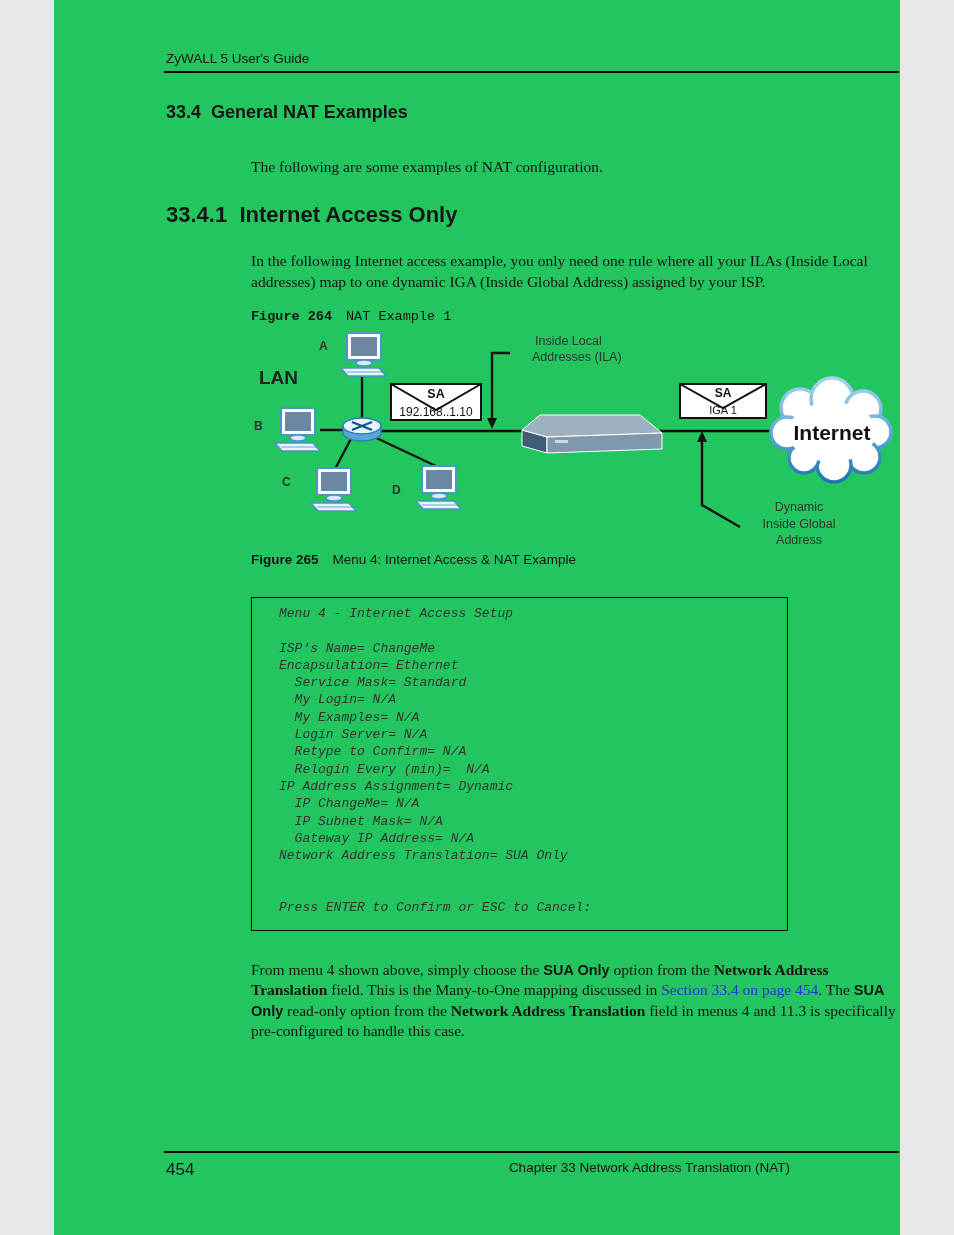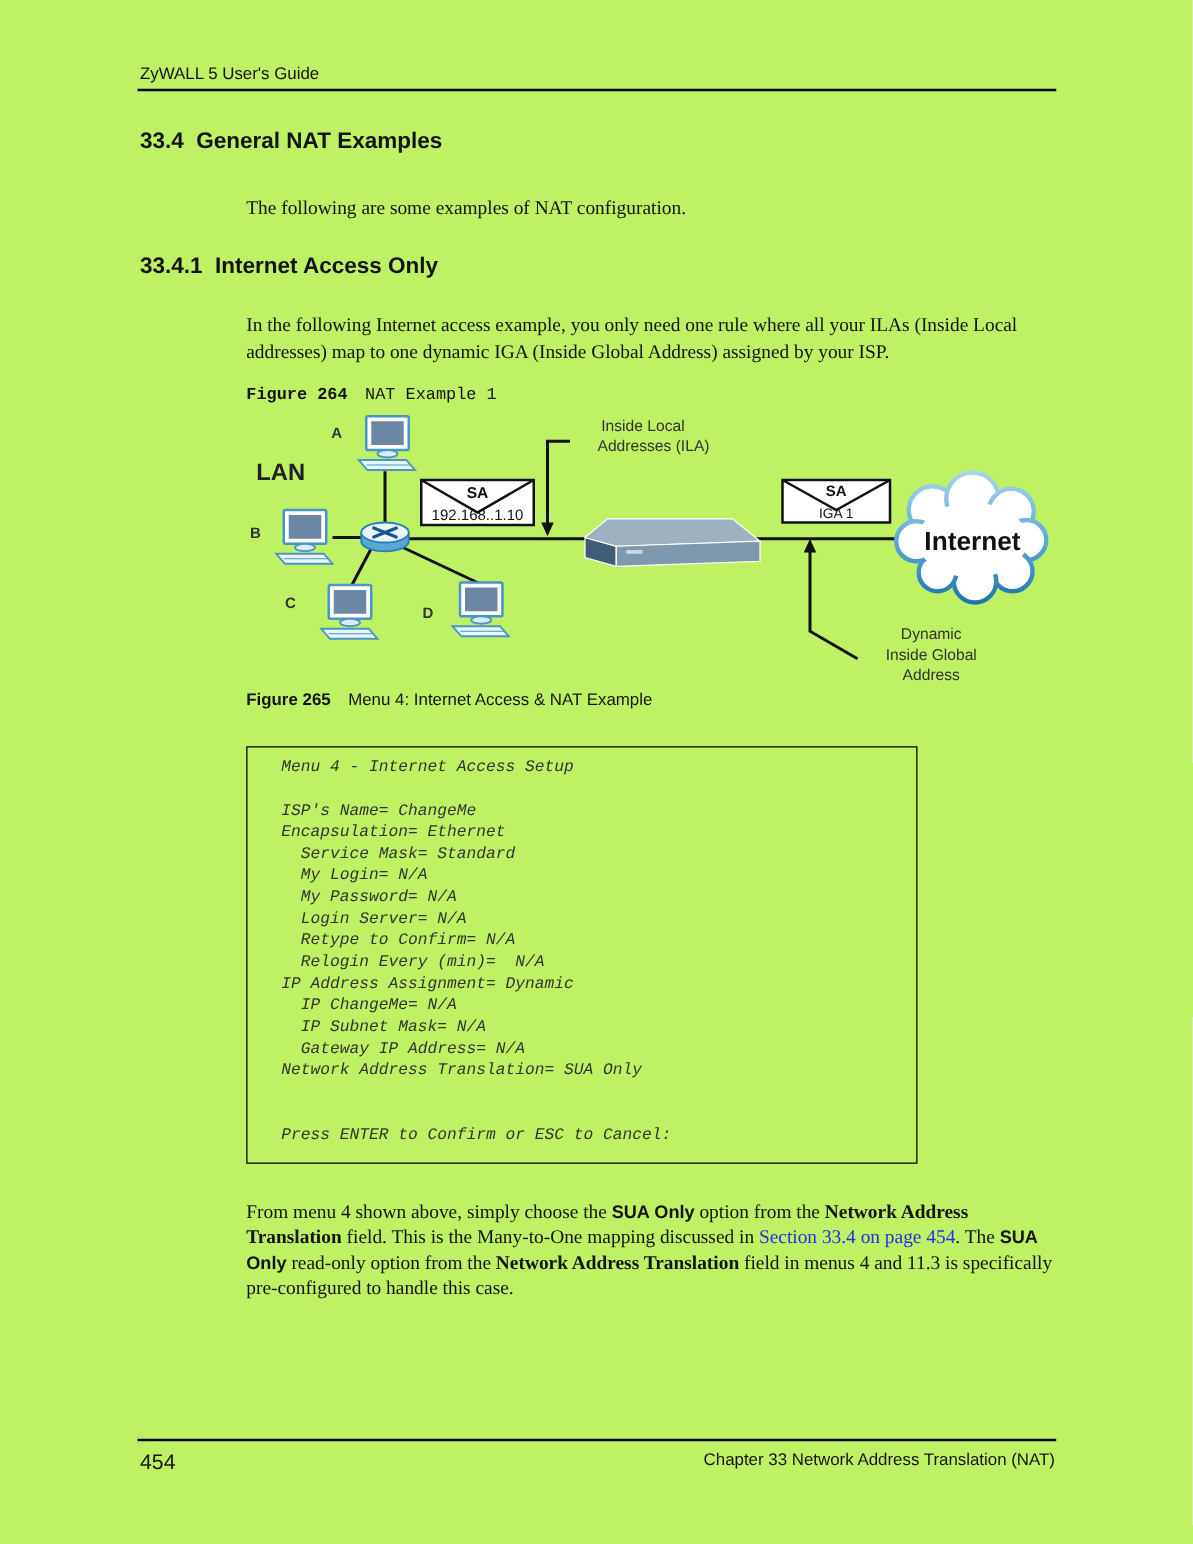--- a/index.html
+++ b/index.html
@@ -1,25 +1,25 @@
 <!DOCTYPE html>
 <html><head>
 <meta charset="utf-8">
 <style>
   html,body{margin:0;padding:0;background:#e8e8e8;}
-  .page{position:relative;width:954px;height:1235px;background:#bef264;margin:0 auto;
+  .page{position:relative;width:846px;height:1235px;background:#22c55e;margin:0 auto;
         font-family:"Liberation Serif",serif;color:#141414;overflow:hidden;}
   .abs{position:absolute;}
   .sans{font-family:"Liberation Sans",sans-serif;}
   .rule{background:#000;height:1.5px;}
   .header-title{left:112px;top:51px;font-size:13.5px;}
   .header-rule{left:110px;top:71px;width:735px;}
   .h1{left:112px;top:102px;font-size:18px;font-weight:700;white-space:pre;}
   .intro{left:197px;top:158px;font-size:15.5px;}
-  .h2{left:112px;top:202px;font-size:18px;font-weight:700;white-space:pre;text-align:right;}
+  .h2{left:112px;top:202px;font-size:22px;font-weight:700;white-space:pre;text-align:right;}
   .para{left:197px;top:251px;width:652px;font-size:15.5px;line-height:20.5px;}
   .figcap{font-size:13.5px;}
   .figcap .lbl{font-weight:700;}
   .figcap .cap{margin-left:14px;}
   .cap264{left:197px;top:309px;font-family:Liberation Mono, monospace;}
   .fig264{left:197px;top:330px;width:639px;height:216px;}
   .fig264 svg{display:block;overflow:visible;}
   .cap265{left:197px;top:552px;}
   .menubox{left:197px;top:597px;width:508px;height:325px;border:1.5px solid #000;
            padding:7px 0 0 27px;color:#333;}
@@ -152,21 +152,21 @@
     <span class="lbl">Figure 265</span><span class="cap">Menu 4: Internet Access &amp; NAT Example</span>
   </div>
 
   <div class="abs menubox">
     <div class="menu-line">Menu 4 - Internet Access Setup</div>
     <div class="menu-line"></div>
     <div class="menu-line">ISP's Name= ChangeMe</div>
     <div class="menu-line">Encapsulation= Ethernet</div>
     <div class="menu-line">  Service Mask= Standard</div>
     <div class="menu-line">  My Login= N/A</div>
-    <div class="menu-line">  My Password= N/A</div>
+    <div class="menu-line">  My Examples= N/A</div>
     <div class="menu-line">  Login Server= N/A</div>
     <div class="menu-line">  Retype to Confirm= N/A</div>
     <div class="menu-line">  Relogin Every (min)=  N/A</div>
     <div class="menu-line">IP Address Assignment= Dynamic</div>
     <div class="menu-line">  IP ChangeMe= N/A</div>
     <div class="menu-line">  IP Subnet Mask= N/A</div>
     <div class="menu-line">  Gateway IP Address= N/A</div>
     <div class="menu-line">Network Address Translation= SUA Only</div>
     <div class="menu-line"></div>
     <div class="menu-line"></div>

